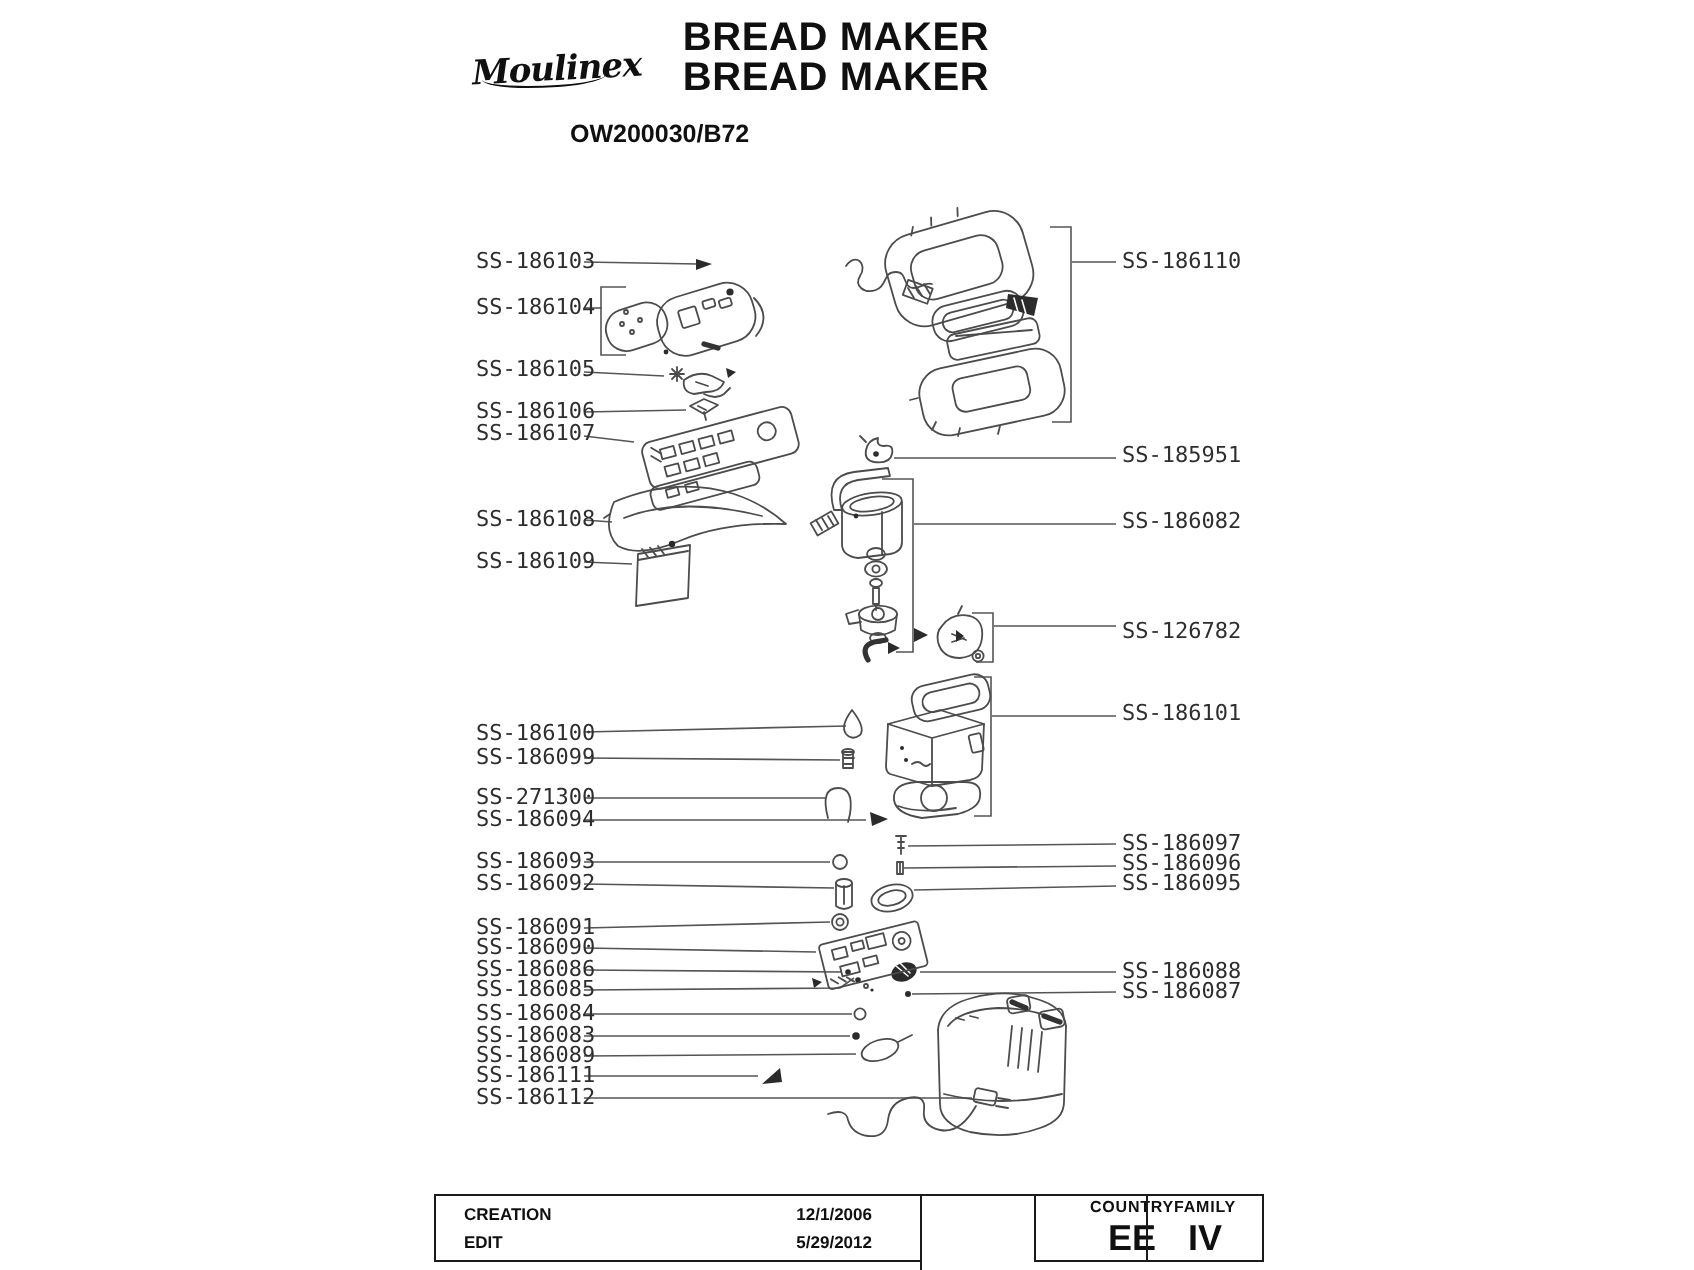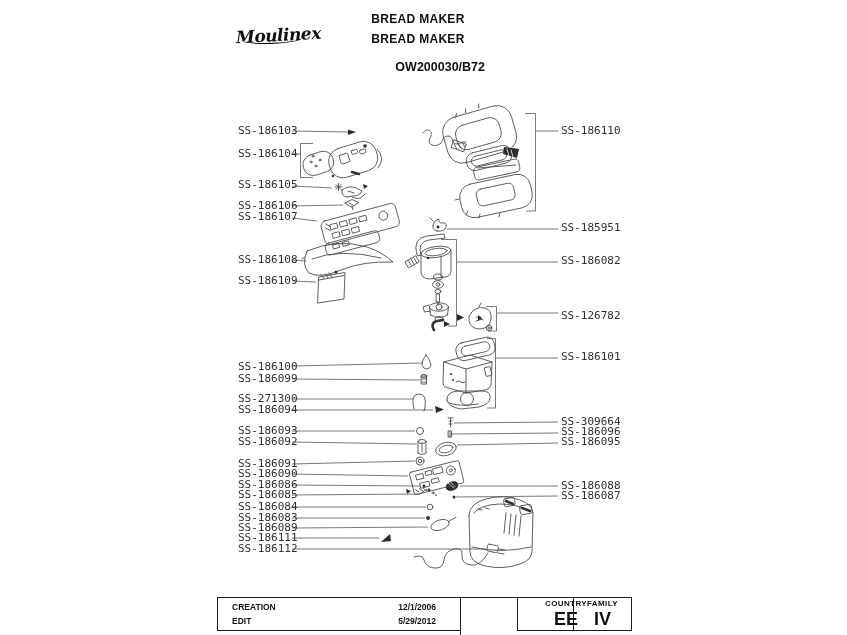--- a/index.html
+++ b/index.html
@@ -5,22 +5,22 @@
   html,body { margin:0; padding:0; background:#fff; }
   .page { position:relative; width:847px; height:635px; background:#ffffff;
           font-family:"Liberation Sans", sans-serif; overflow:hidden; }
 
   .brand { position:absolute; left:236px; top:25px; font-family:"DejaVu Serif", serif;
            font-style:italic; font-weight:bold; font-size:17px; color:#101010;
            transform:rotate(-3deg); letter-spacing:-0.5px; }
   .brand-swash { position:absolute; left:241px; top:33px; width:62px; height:10px;
            border-bottom:1.4px solid #101010; border-radius:0 0 70% 40%; }
   .title { position:absolute; left:318px; top:9px; width:200px; text-align:center;
-           font-size:12px; font-weight:bold; color:#101010; line-height:20px; letter-spacing:.3px; }
-  .model { position:absolute; left:285px; top:60px; width:200px; text-align:right;
+           font-size:20px; font-weight:bold; color:#101010; line-height:20px; letter-spacing:.3px; }
+  .model { position:absolute; left:285px; top:60px; width:200px; text-align:left;
            font-size:12.5px; font-weight:bold; color:#101010; }
 
   .plabel { position:absolute; font-family:"DejaVu Sans Mono", monospace;
             font-size:11px; line-height:10px; color:#2e2e2e; white-space:nowrap; }
   .plabel.left  { left:238px; }
   .plabel.right { left:561px; }
 
   svg.art { position:absolute; left:0; top:0; }
   svg.art * { vector-effect:non-scaling-stroke; }
   .ln   { stroke:#4c4c4c; stroke-width:0.9; fill:none; stroke-linecap:round; stroke-linejoin:round; }
@@ -348,21 +348,21 @@
   <div class="plabel left" style="top:513px">SS-186083</div>
   <div class="plabel left" style="top:523px">SS-186089</div>
   <div class="plabel left" style="top:533px">SS-186111</div>
   <div class="plabel left" style="top:544px">SS-186112</div>
 
   <div class="plabel right" style="top:126px">SS-186110</div>
   <div class="plabel right" style="top:223px">SS-185951</div>
   <div class="plabel right" style="top:256px">SS-186082</div>
   <div class="plabel right" style="top:311px">SS-126782</div>
   <div class="plabel right" style="top:352px">SS-186101</div>
-  <div class="plabel right" style="top:417px">SS-309664</div>
+  <div class="plabel right" style="top:417px">SS-186097</div>
   <div class="plabel right" style="top:427px">SS-186096</div>
   <div class="plabel right" style="top:437px">SS-186095</div>
   <div class="plabel right" style="top:481px">SS-186088</div>
   <div class="plabel right" style="top:491px">SS-186087</div>
 
   <div class="footer">
     <div class="fcell first">
       <div class="frow">
         <span>CREATION</span>
         <span>12/1/2006</span>

